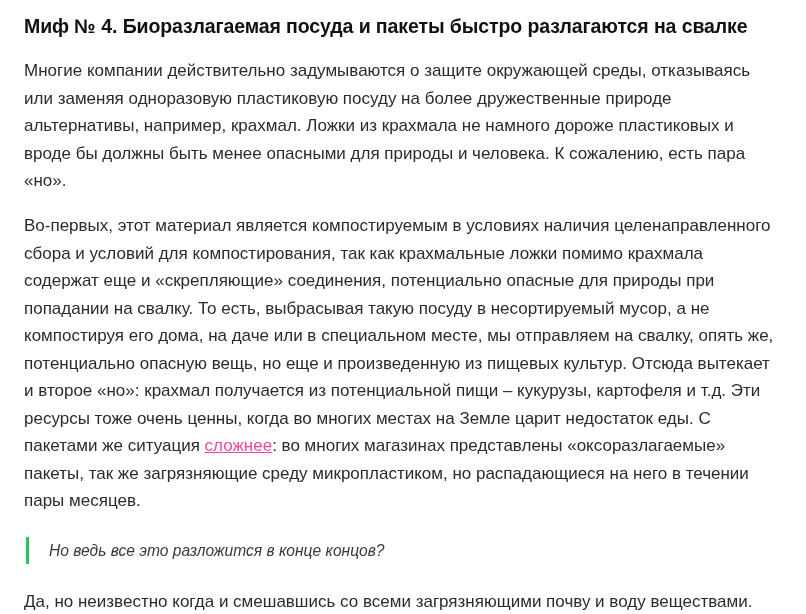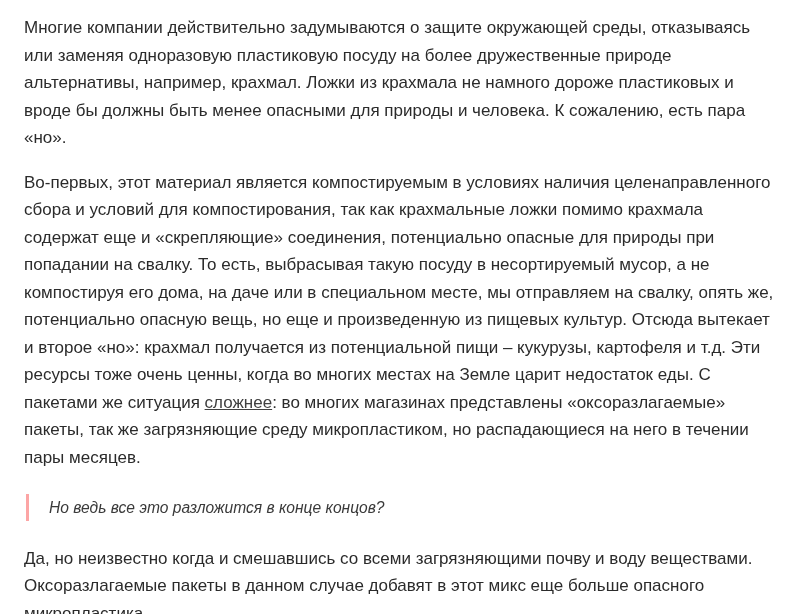--- a/index.html
+++ b/index.html
@@ -28,45 +28,46 @@
     letter-spacing: -0.1px;
   }
   .para {
     font-size: 17px;
     line-height: 1.62;
     color: #2b2b2b;
     margin: 0 0 17px 0;
     text-align: left;
   }
   .para a.inline-link {
-    color: #404040;
+    color: #ec4899;
     text-decoration: underline;
     cursor: pointer;
   }
   .quote-block {
-    border-left: 3px solid #fca5a5;
+    border-left: 3px solid #22c55e;
     padding: 2px 0 2px 20px;
     margin: 22px 0 24px 2px;
   }
   .quote-text {
     font-size: 15.6px;
     font-style: italic;
     line-height: 1.5;
     color: #3a3a3a;
     margin: 0;
   }
   .last-para {
     margin-bottom: 0;
   }
 </style>
 </head>
 <body>
 
 <div class="article">
 
+  <h1 class="article-title">Миф № 4. Биоразлагаемая посуда и пакеты быстро разлагаются на свалке</h1>
 
   <p class="para">Многие компании действительно задумываются о защите окружающей среды, отказываясь или заменяя одноразовую пластиковую посуду на более дружественные природе альтернативы, например, крахмал. Ложки из крахмала не намного дороже пластиковых и вроде бы должны быть менее опасными для природы и человека. К сожалению, есть пара «но».</p>
 
   <p class="para"><span>Во-первых, этот материал является компостируемым в условиях наличия целенаправленного сбора и условий для компостирования, так как крахмальные ложки помимо крахмала содержат еще и «скрепляющие» соединения, потенциально опасные для природы при попадании на свалку. То есть, выбрасывая такую посуду в несортируемый мусор, а не компостируя его дома, на даче или в специальном месте, мы отправляем на свалку, опять же, потенциально опасную вещь, но еще и произведенную из пищевых культур. Отсюда вытекает и второе  «но»: крахмал получается из потенциальной пищи – кукурузы, картофеля и т.д. Эти ресурсы тоже очень ценны, когда во многих местах на Земле царит недостаток еды. С пакетами же ситуация </span><a class="inline-link">сложнее</a><span>: во многих магазинах представлены «оксоразлагаемые» пакеты, так же загрязняющие среду микропластиком, но распадающиеся на него в течении пары месяцев.</span></p>
 
   <div class="quote-block">
     <p class="quote-text">Но ведь все это разложится в конце концов?</p>
   </div>
 
   <p class="para last-para">Да, но неизвестно когда и смешавшись со всеми загрязняющими почву и воду веществами. Оксоразлагаемые пакеты в данном случае добавят в этот микс еще больше опасного микропластика.</p>

